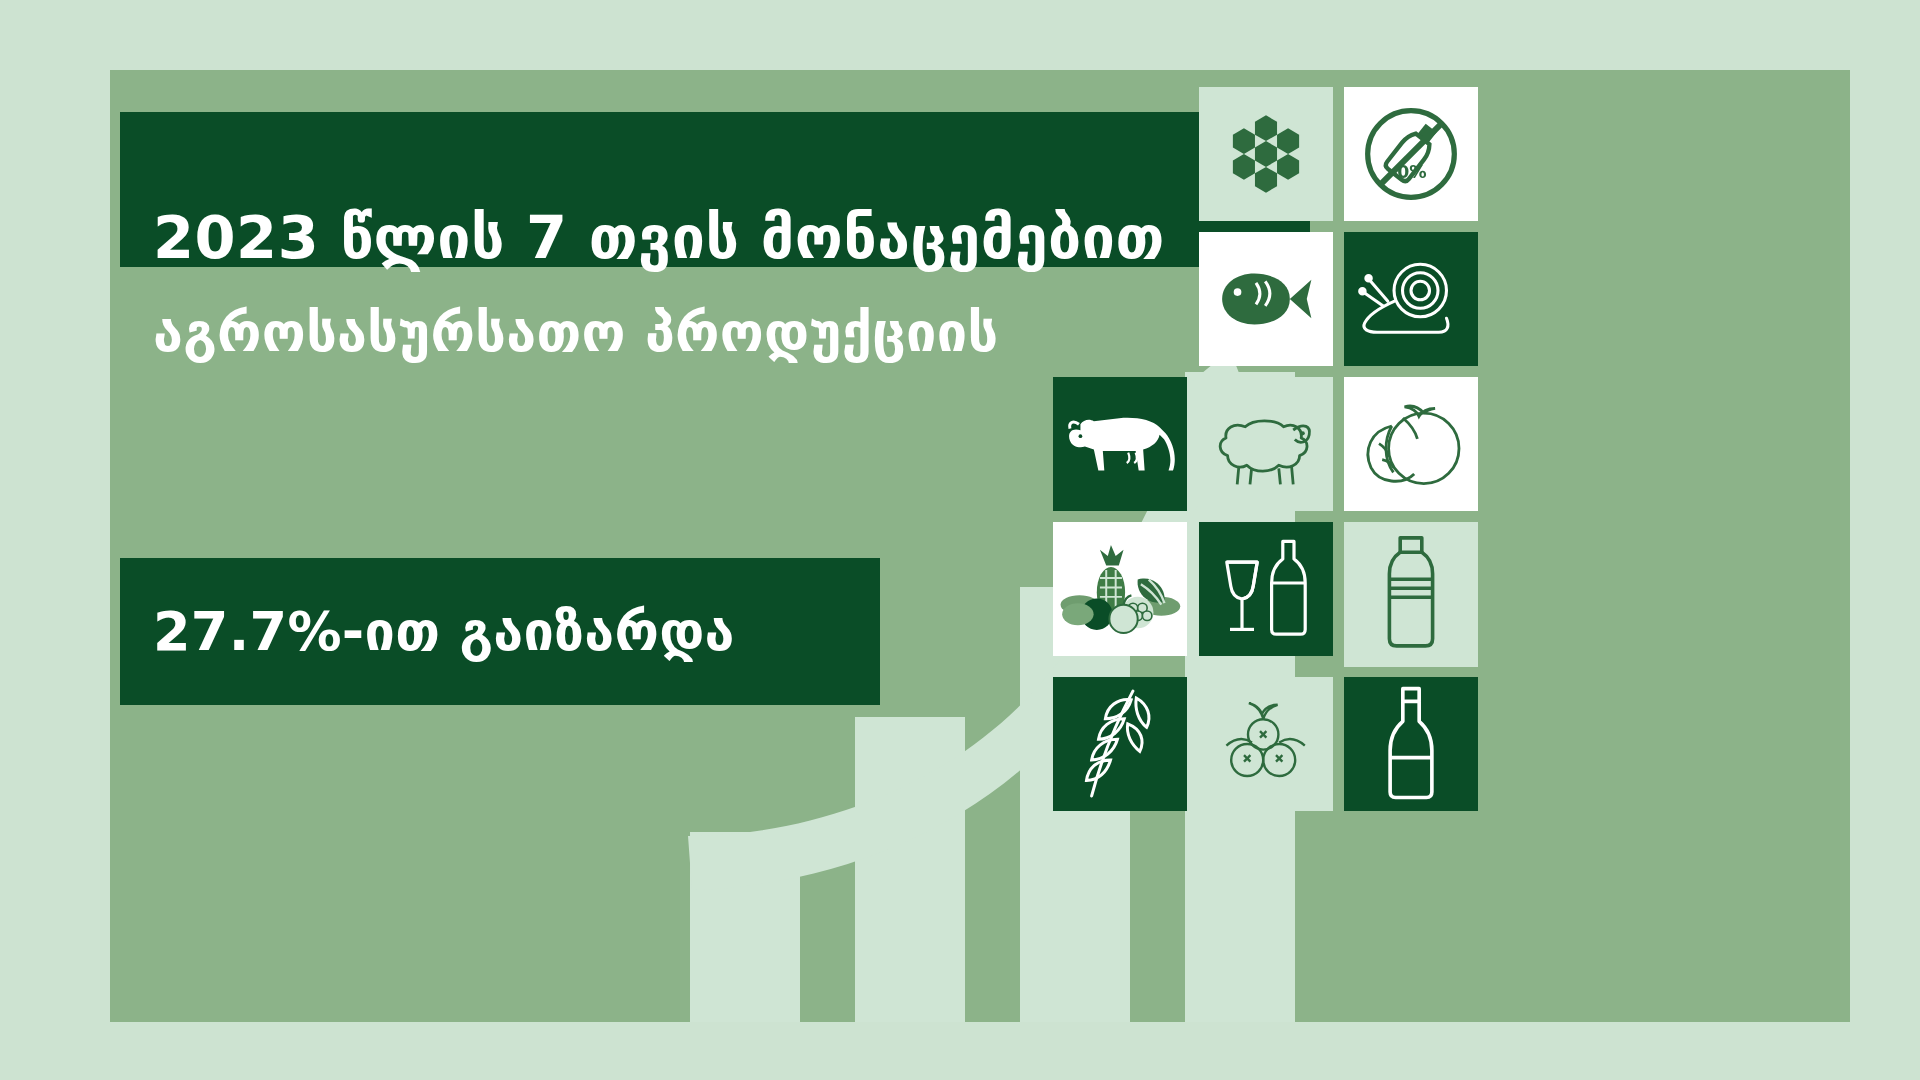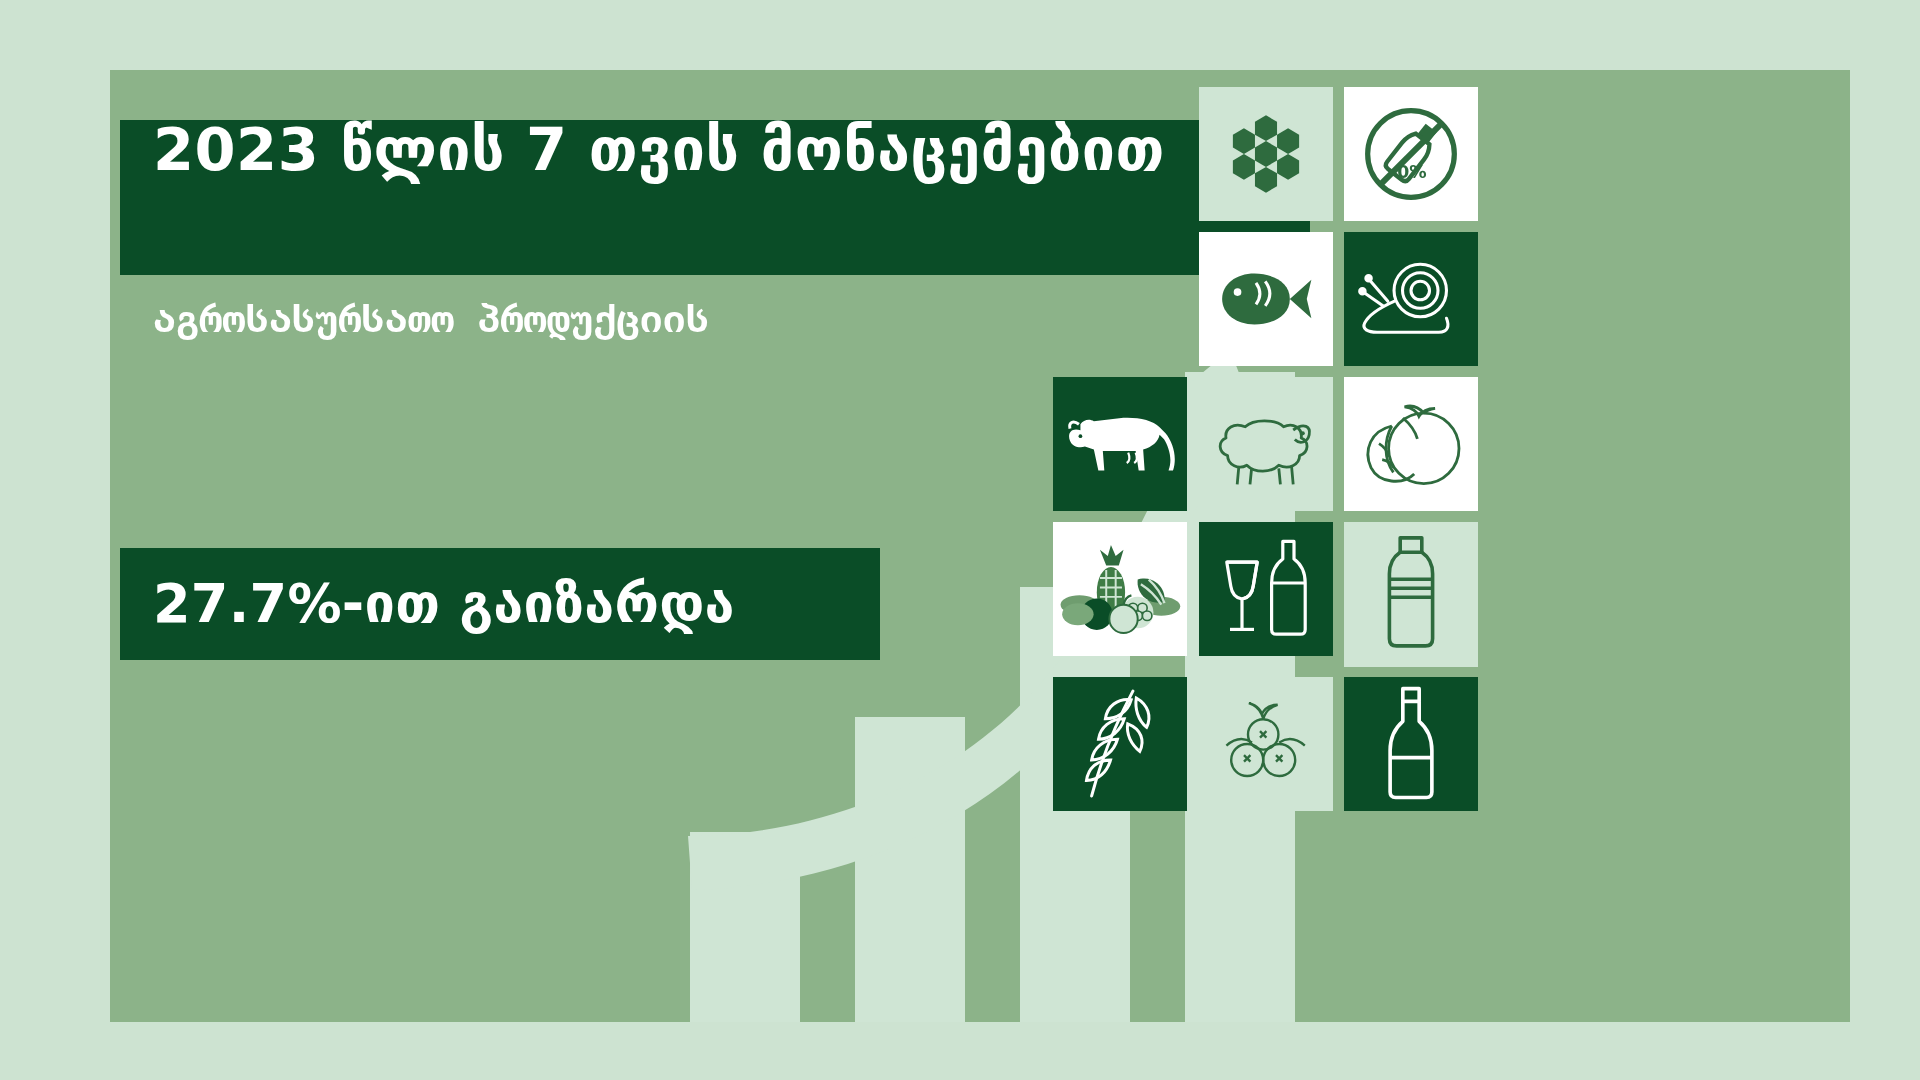--- a/index.html
+++ b/index.html
@@ -54,53 +54,51 @@
 
   
   .title-band {
     position: absolute;
     left: 10px;
     top: 42px;
     width: 1190px;
     height: 155px;
     background: #0a4d27;
     display: flex;
-    align-items: flex-start;
-    margin-top: 8px;
+    align-items: flex-end;
   }
   .title-band .txt {
     color: #ffffff;
     font-size: 59px;
     font-weight: bold;
     letter-spacing: 0.5px;
     padding-left: 33px;
     white-space: nowrap;
     line-height: 1;
   }
 
   .subtitle {
     position: absolute;
     left: 43px;
     top: 228px;
     width: 1120px;
     color: #ffffff;
-    font-size: 38px;
+    font-size: 54px;
     font-weight: bold;
     line-height: 1.28;
     letter-spacing: 0.3px;
-    font-family: Liberation Mono, monospace;
   }
   .subtitle .line { display: block; white-space: nowrap; }
 
   .pct-band {
     position: absolute;
     left: 10px;
-    top: 478px;
+    top: 488px;
     width: 760px;
-    height: 112px;
+    height: 147px;
     background: #0a4d27;
     display: flex;
     align-items: center;
   }
   .pct-band .txt {
     color: #ffffff;
     font-size: 54px;
     font-weight: bold;
     padding-left: 33px;
     white-space: nowrap;

